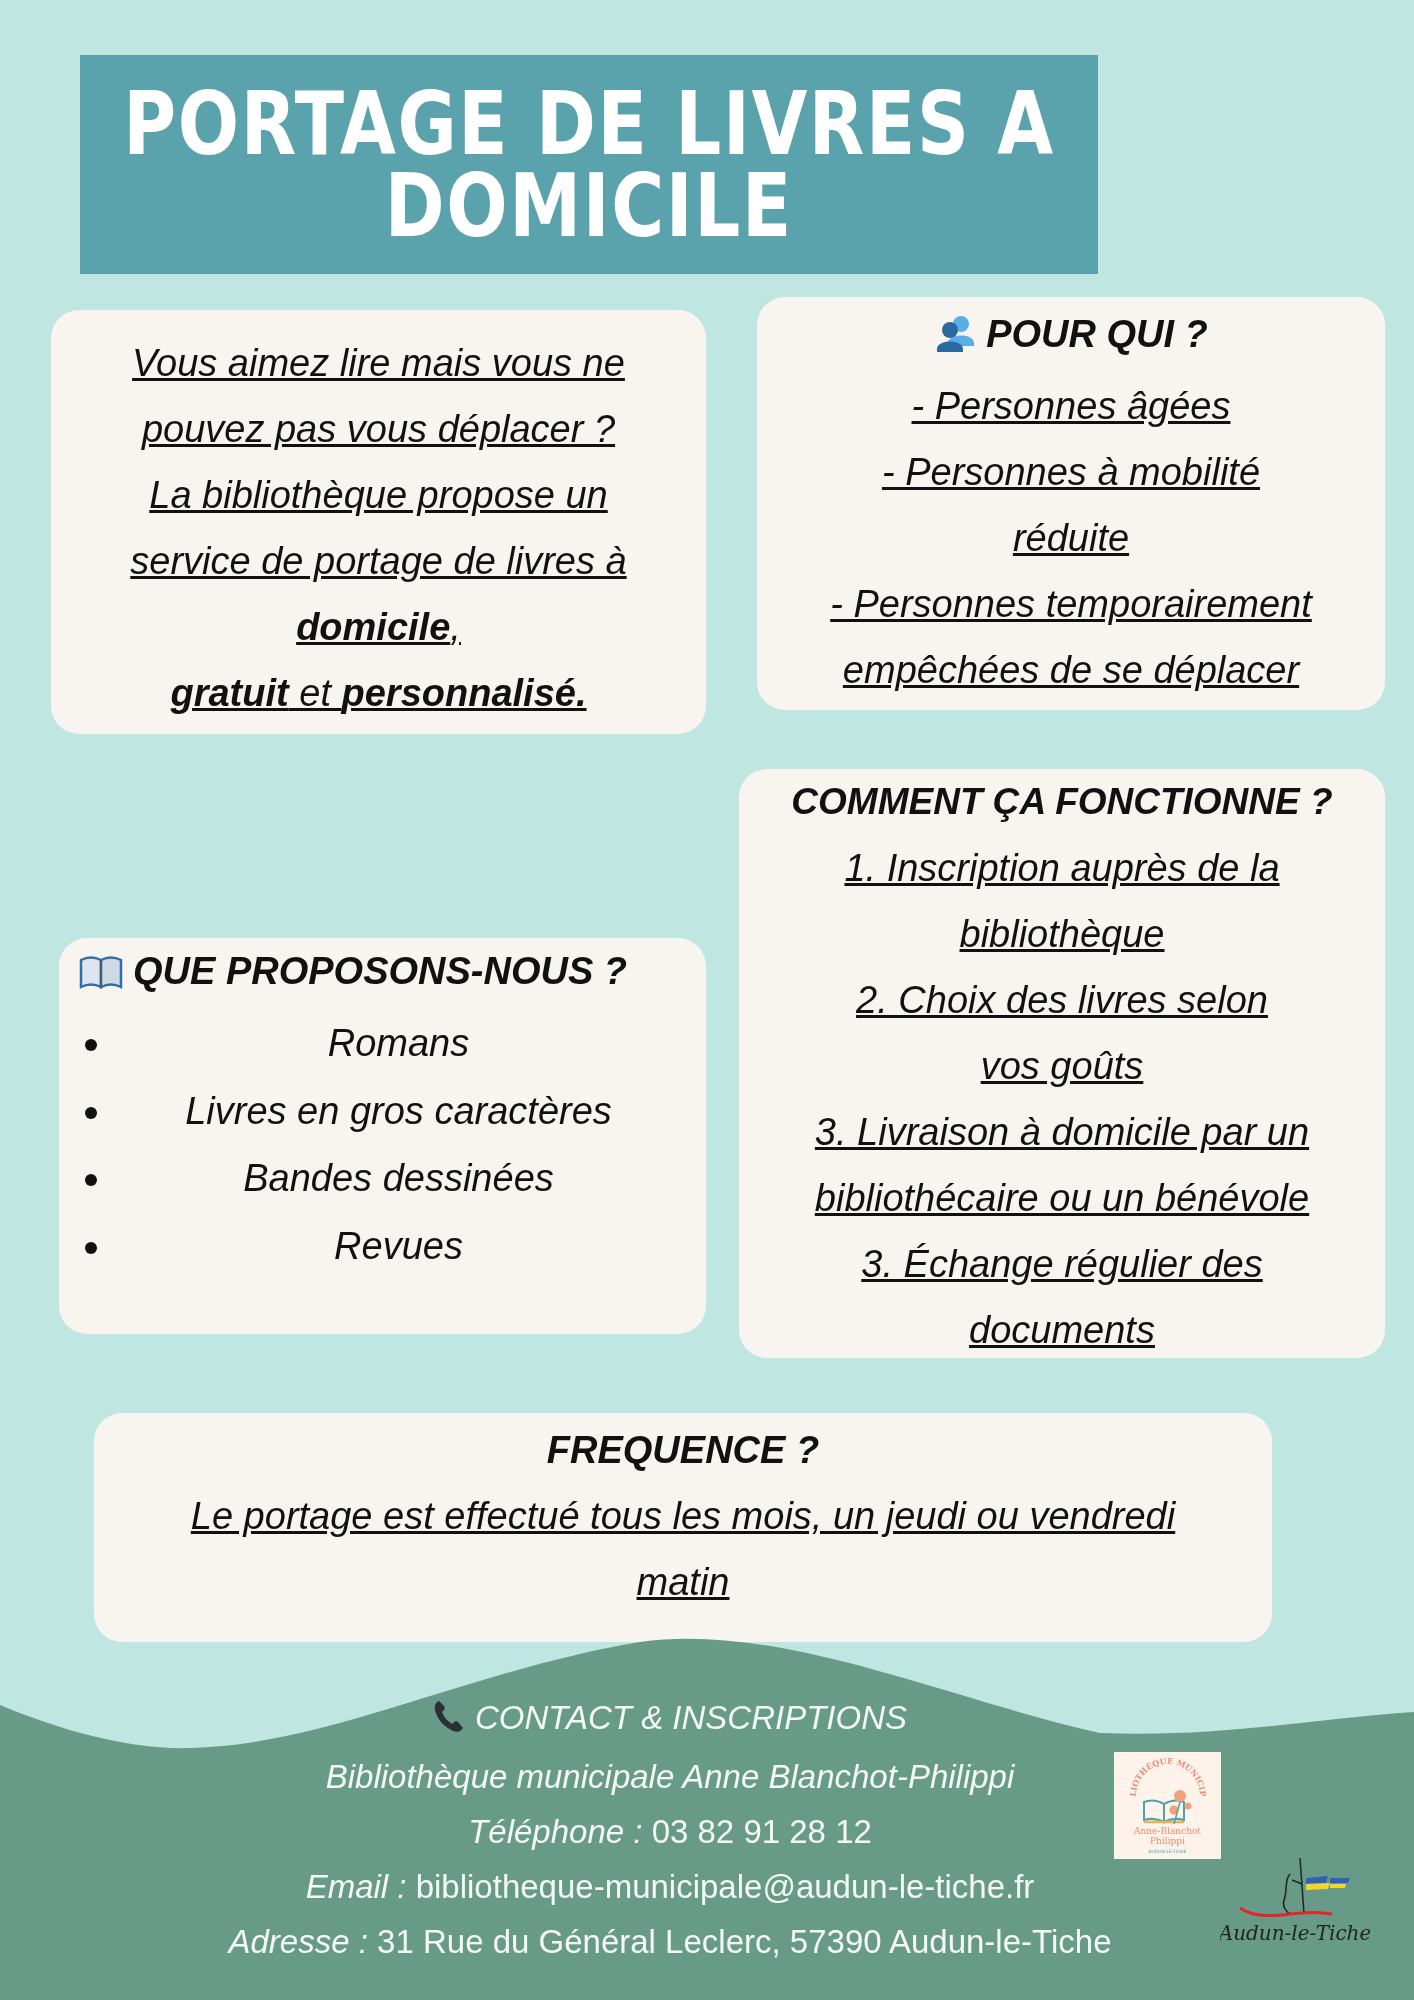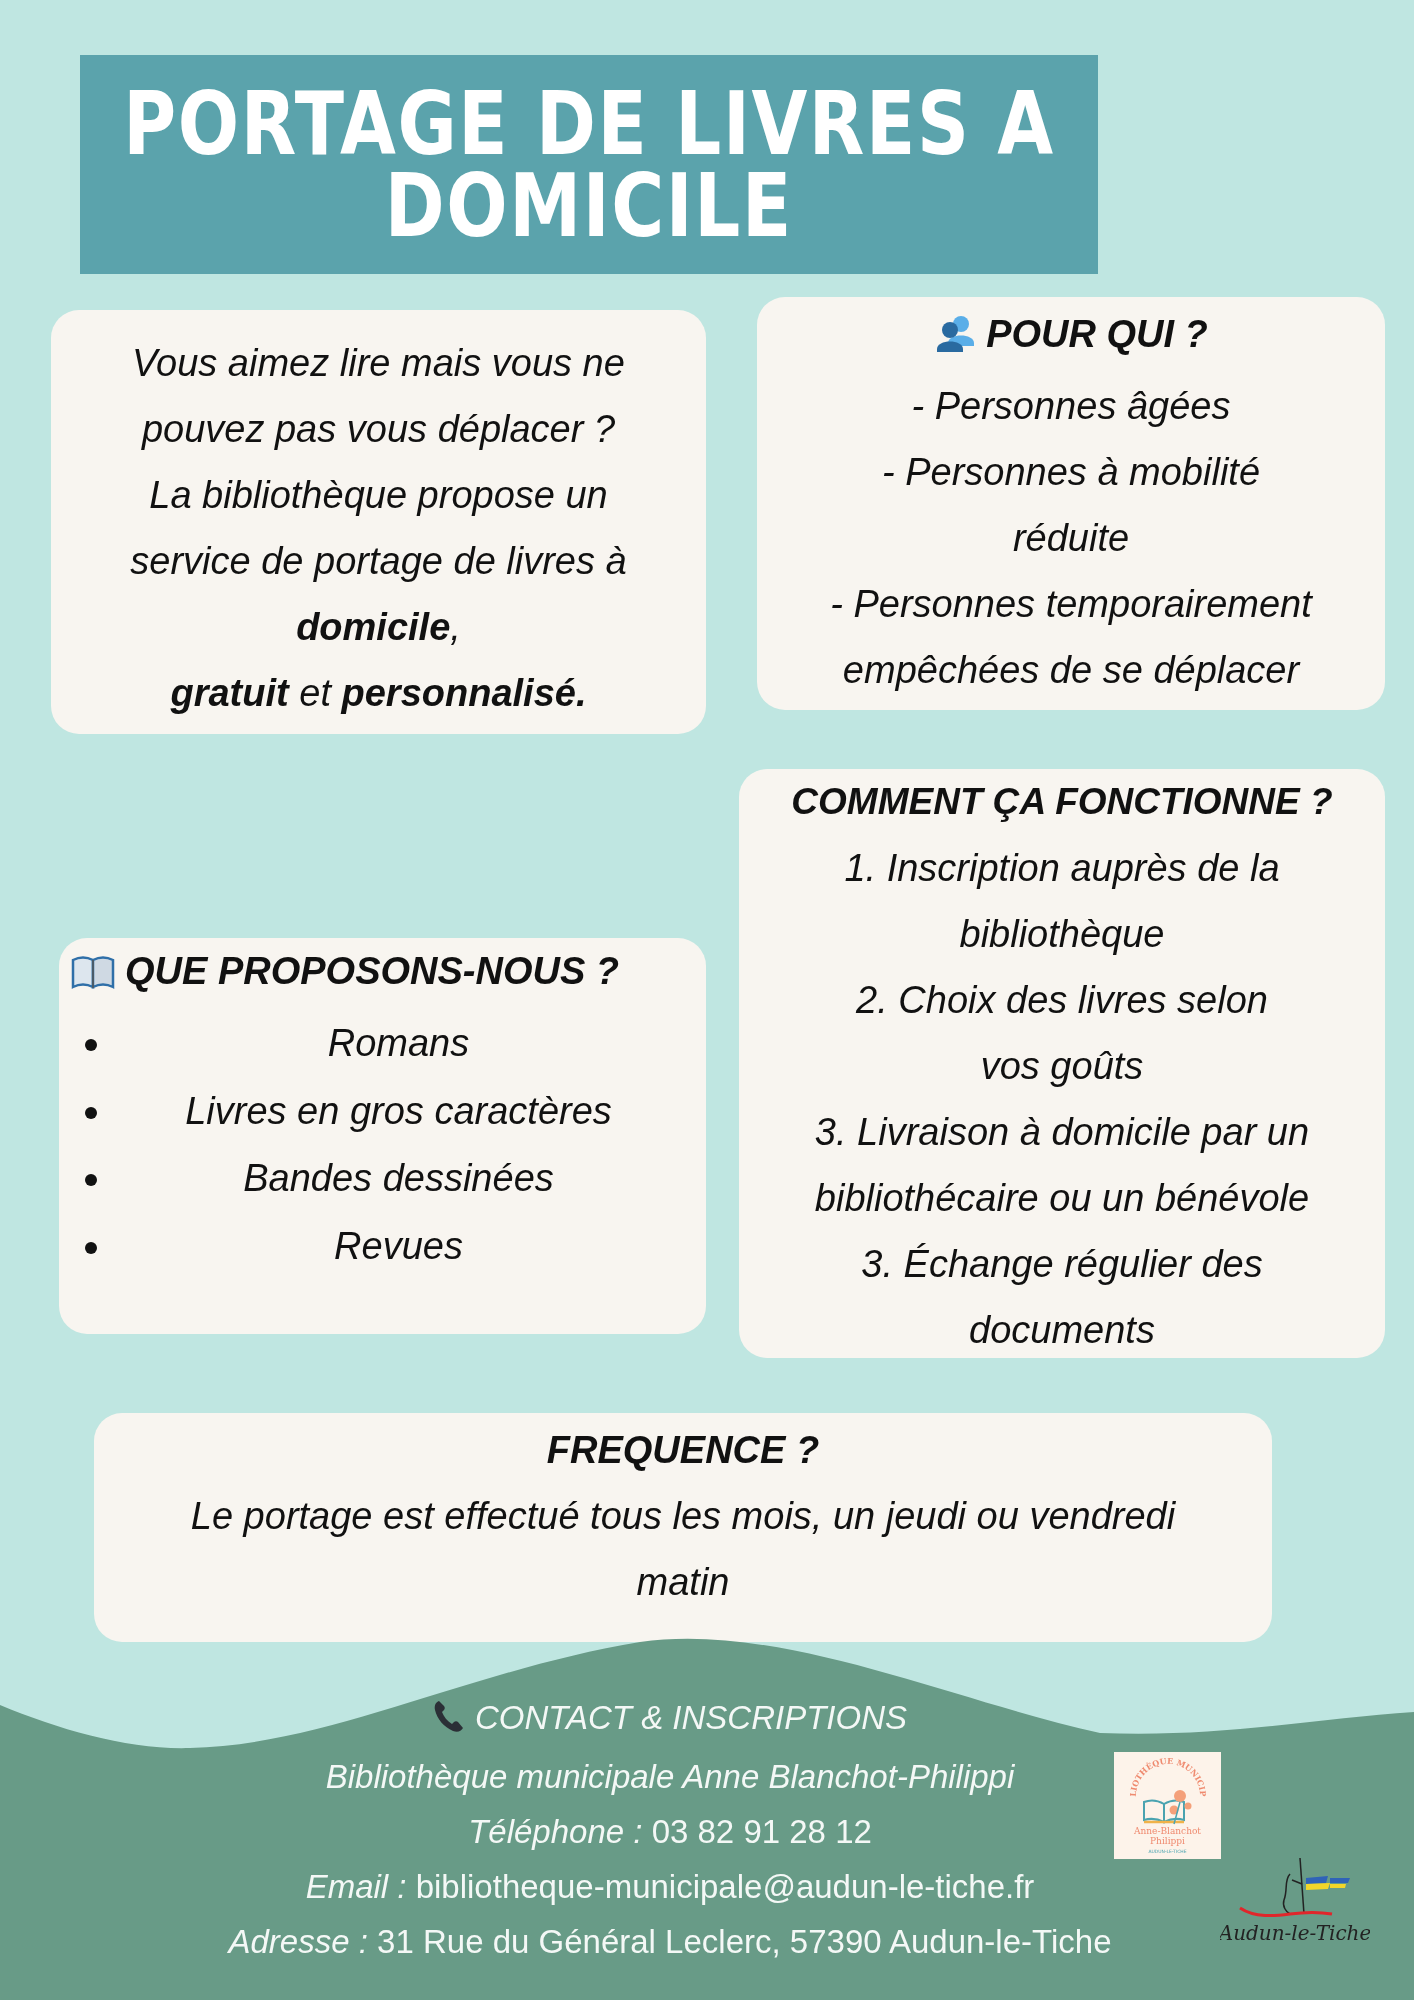--- a/index.html
+++ b/index.html
@@ -17,21 +17,21 @@
     }
     .title-line {
       color: #fff; font-family: "DejaVu Sans", sans-serif; font-weight: bold;
       font-size: 88px; line-height: 82px; letter-spacing: 2px; transform: scaleX(0.82);
       white-space: nowrap;
     }
     .card {
       position: absolute; background: #f8f5f0; border-radius: 28px;
       text-align: center; font-style: italic;
     }
-    .card .line { font-size: 38px; line-height: 66px; white-space: nowrap; }
+    .card .line { font-size: 38px; line-height: 66px; white-space: nowrap; text-decoration: underline; }
     .card .heading { font-size: 38px; line-height: 66px; font-weight: bold; white-space: nowrap; }
     b { font-weight: bold; }
 
     #intro { left: 51px; top: 310px; width: 655px; height: 424px; padding-top: 20px; }
     #pour-qui { left: 757px; top: 297px; width: 628px; height: 413px; padding-top: 4px; }
     #propose { left: 59px; top: 938px; width: 647px; height: 396px; padding-top: 0; }
     #comment { left: 739px; top: 769px; width: 646px; height: 589px; padding-top: 0; }
     #frequence { left: 94px; top: 1413px; width: 1178px; height: 229px; padding-top: 4px; }
 
     .icon-inline { display: inline-block; vertical-align: -6px; margin-right: 10px; }
@@ -84,21 +84,21 @@
     </span><span>POUR QUI ?</span>
   </div>
   <div class="line">- Personnes âgées</div>
   <div class="line">- Personnes à mobilité</div>
   <div class="line">réduite</div>
   <div class="line">- Personnes temporairement</div>
   <div class="line">empêchées de se déplacer</div>
 </div>
 
 <div class="card" id="propose">
-  <div class="heading" style="text-align:left; padding-left:12px;">
+  <div class="heading" style="text-align:left; padding-left:20px;">
     <span class="icon-inline">
       <svg width="44" height="36" viewBox="0 0 44 36">
         <path d="M2 6 Q12 1 22 6 L22 33 Q12 28 2 33 Z" fill="#dde6ee" stroke="#2f6fa8" stroke-width="2.5"></path>
         <path d="M42 6 Q32 1 22 6 L22 33 Q32 28 42 33 Z" fill="#cfd9e3" stroke="#2f6fa8" stroke-width="2.5"></path>
         <line x1="22" y1="6" x2="22" y2="34" stroke="#555" stroke-width="1.5"></line>
       </svg>
     </span><span>QUE PROPOSONS-NOUS ?</span>
   </div>
   <ul class="bullet-list">
     <li><span class="dot"></span><span>Romans</span></li>

